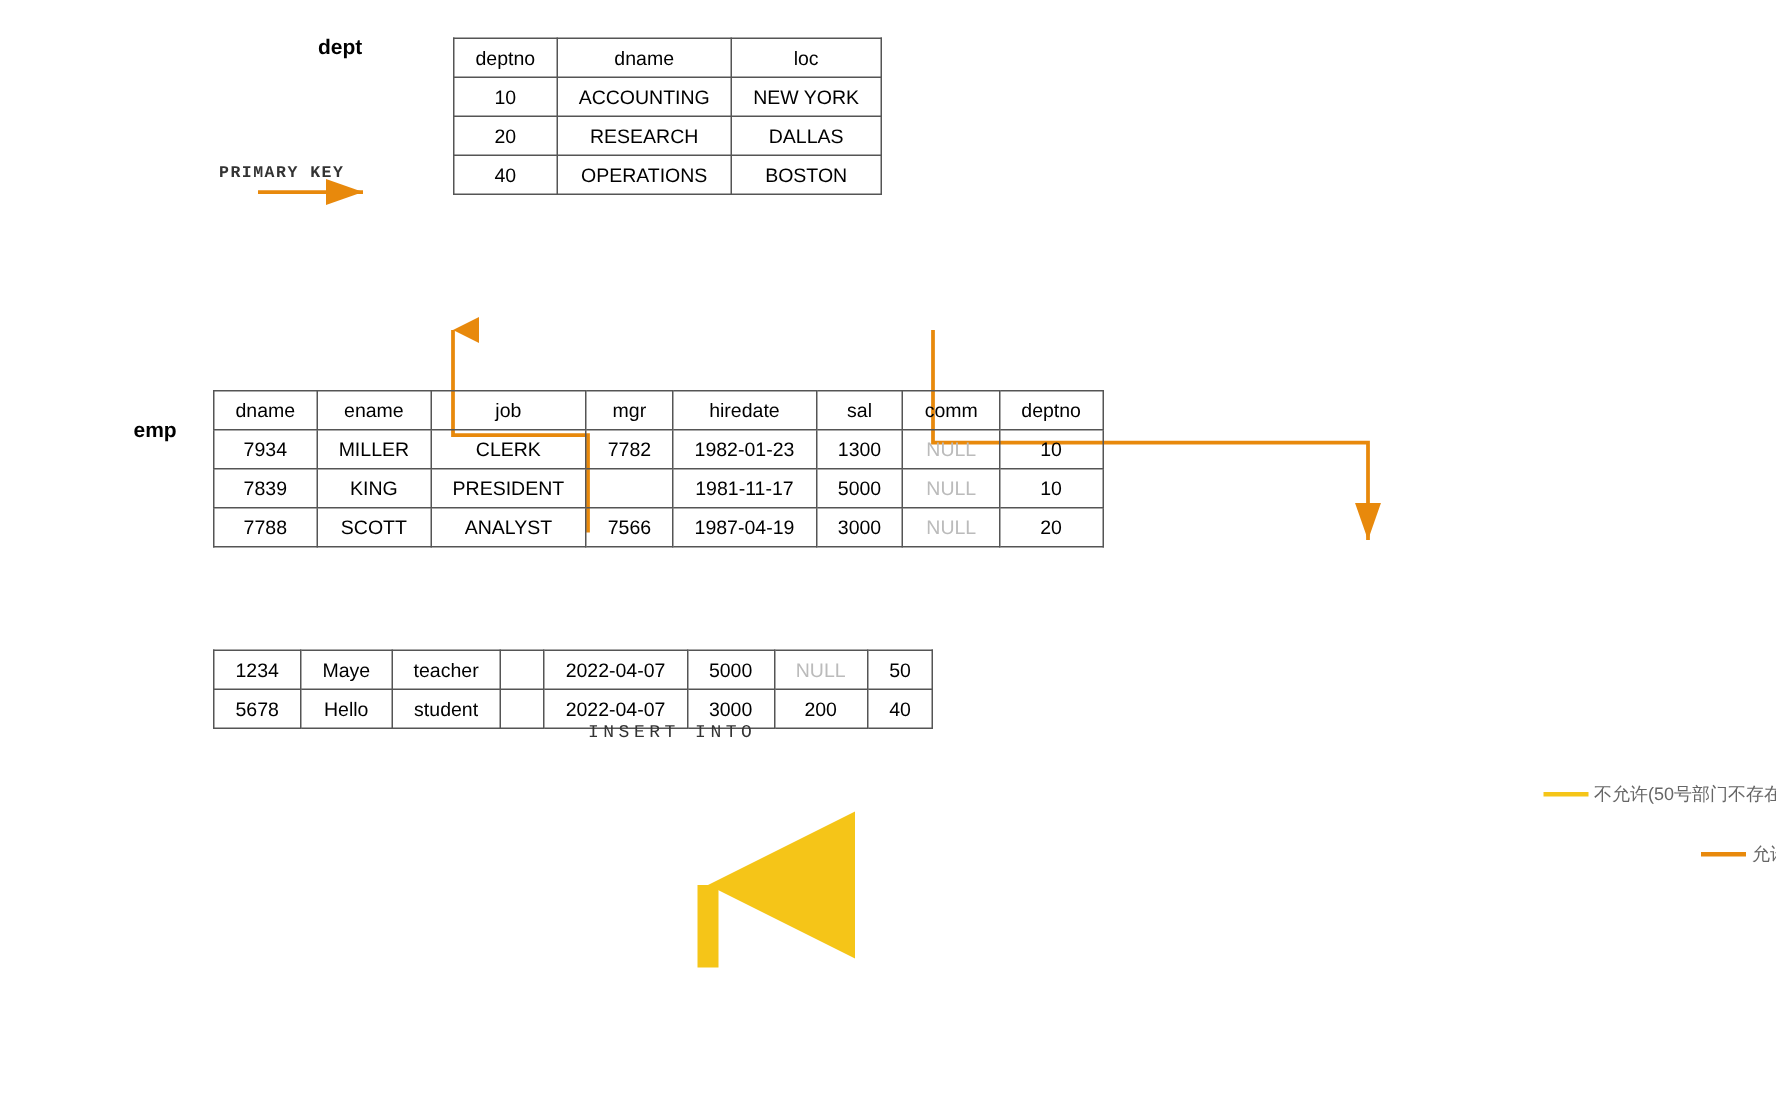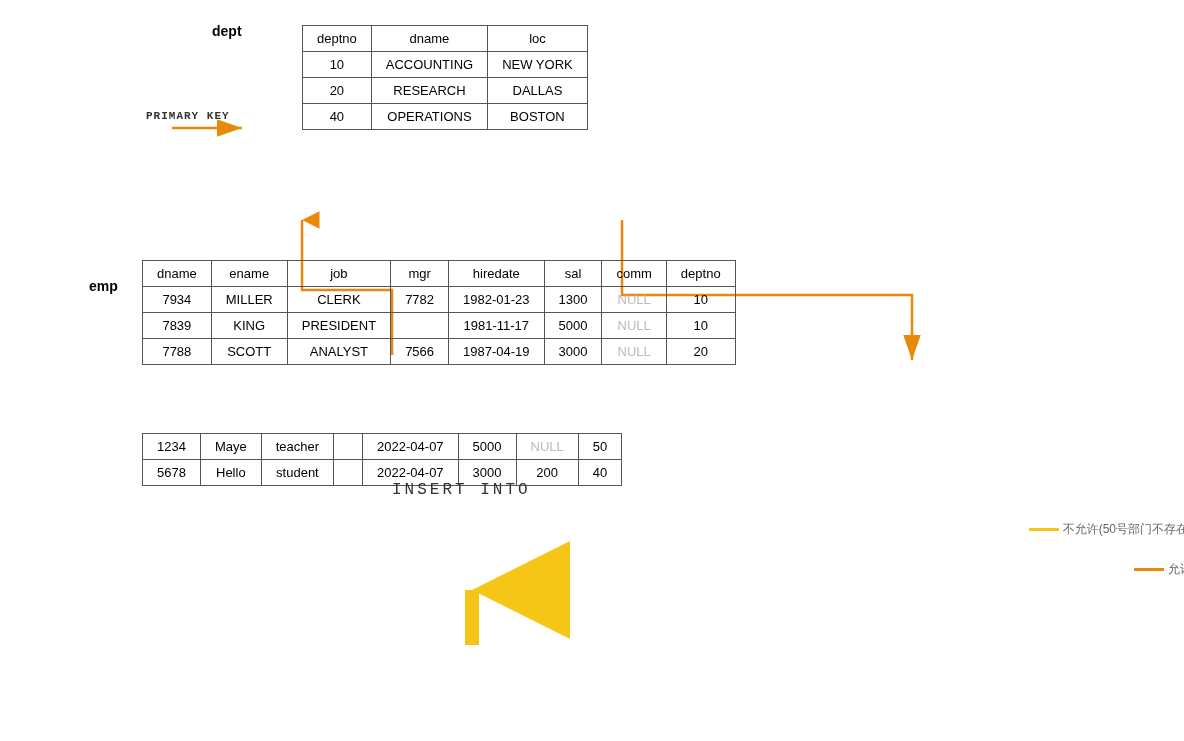--- a/index.html
+++ b/index.html
@@ -209,21 +209,21 @@
               <td style="color: rgb(187, 187, 187);">NULL</td>
               <td>20</td>
             </tr>
           </tbody>
       </table>
     </div>
 
   </div>
 
   <div class="insert-section" style="margin-top:30px; position:relative;">
-    <div style="position:absolute; left:350px; top:48px; font-family:'Courier New',monospace; font-size:16px; letter-spacing:3px; color:#333;">INSERT INTO</div>
+    <div style="position:absolute; left:350px; top:48px; font-family:'Courier New',monospace; font-size:12px; letter-spacing:3px; color:#333;">INSERT INTO</div>
 
     <div class="insert-table-wrapper">
       <table>
         <tbody id="insert-tbody">
         <tr>
               <td>1234</td>
               <td>Maye</td>
               <td>teacher</td>
               <td></td>
               <td>2022-04-07</td>

